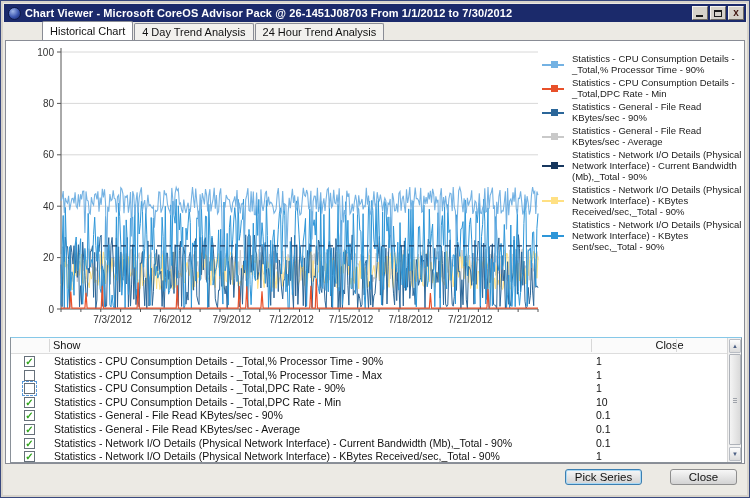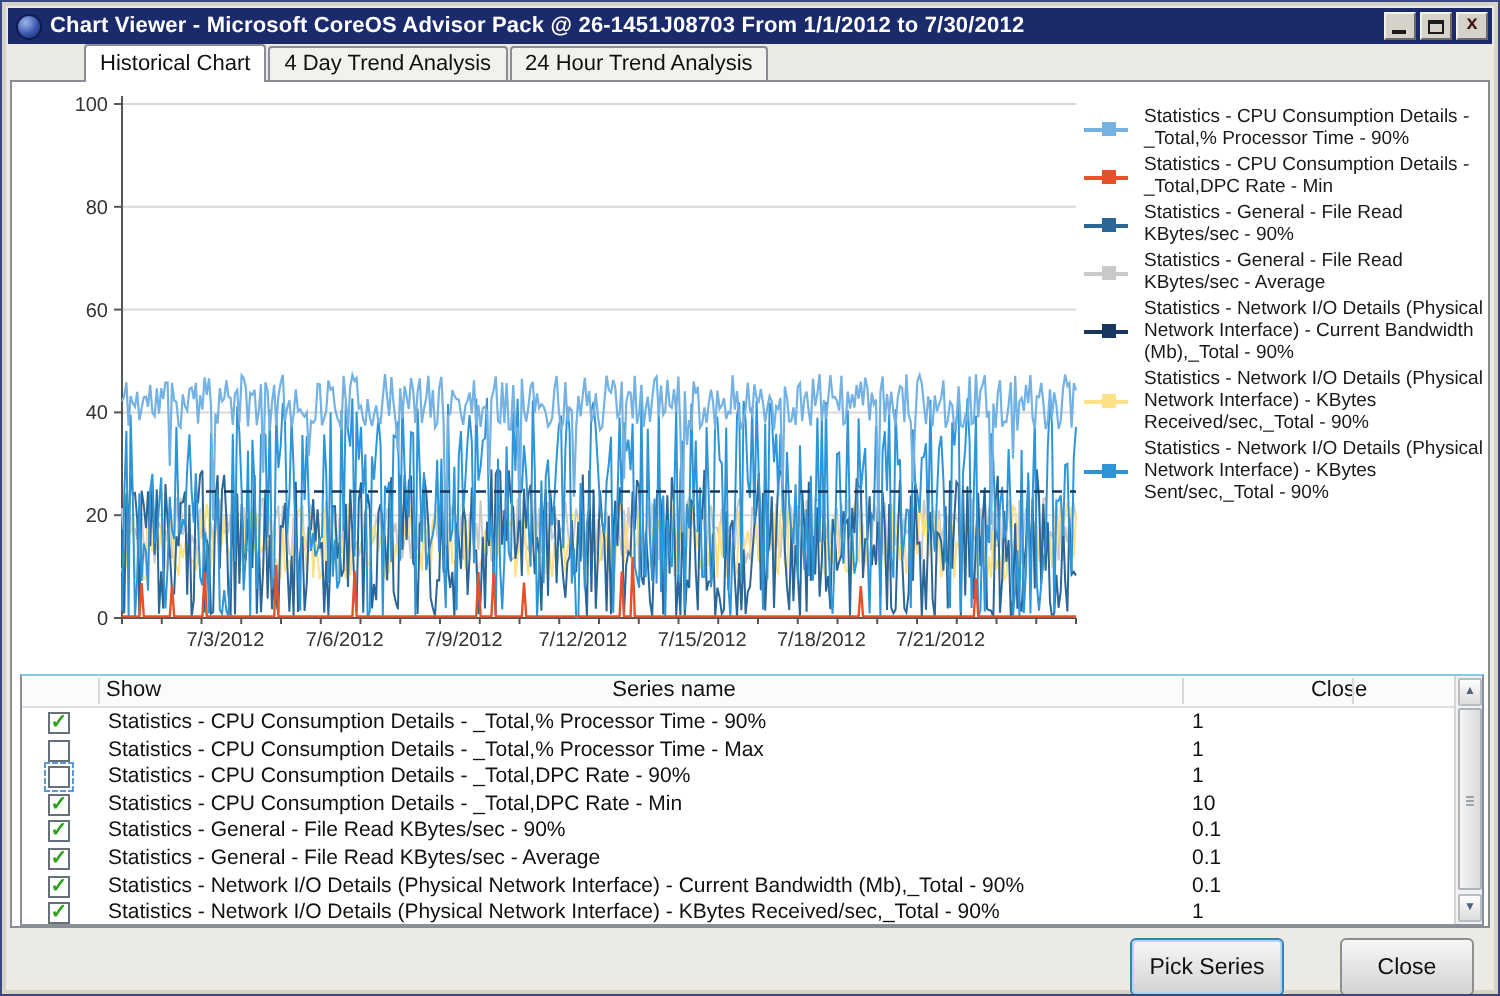--- a/index.html
+++ b/index.html
@@ -17,21 +17,21 @@
            letter-spacing:0.1px; flex:1; }
   .controls { display:flex; gap:2px; flex:0 0 auto; }
   .winbtn { width:16px; height:14px; background:#D6D2CA; border:1px solid; border-color:#F4F2EE #6E6A63 #6E6A63 #F4F2EE;
             display:flex; align-items:center; justify-content:center; font-size:9px; line-height:1;
             color:#1A1A1A; cursor:default; position:relative; }
   .glyph-min { position:absolute; left:3px; bottom:2px; width:7px; height:2px; background:#1A1A1A; }
   .glyph-max { position:absolute; left:3px; top:3px; width:8px; height:7px; border:1px solid #1A1A1A; border-top-width:2px; }
   .glyph-x { font-size:10px; font-weight:bold; color:#40150F; transform:translateY(-0.5px); }
 
   
-  .tabstrip { position:absolute; top:21px; left:4px; right:4px; height:18px; display:flex; align-items:center;padding-left:37px; }
+  .tabstrip { position:absolute; top:21px; left:4px; right:4px; height:18px; display:flex; align-items:flex-end;padding-left:37px; }
   .tab { height:17px; padding:2px 7px 0 7px; font-size:11px; color:#111;
          background:#F2F1EE; border:1px solid #898C95; border-bottom:none; margin-right:1px;
          border-radius:2px 2px 0 0; white-space:nowrap; }
   .tab.active { height:19px; background:#FFFFFF; position:relative; z-index:3; padding-top:3px; }
 
   
   .tabpage { position:absolute; top:39px; left:4px; right:4px; bottom:33px;
              background:#FFFFFF; border:1px solid #898C95; z-index:2; }
 
   #chart { position:absolute; left:2px; top:5px; }
@@ -68,21 +68,21 @@
           border:1px solid #B9BDC4; border-radius:1px; color:#4D6185; font-size:6px;
           display:flex; align-items:center; justify-content:center; }
   .sbtn.up { top:1px; } .sbtn.down { bottom:1px; }
   .sthumb { position:absolute; left:1px; top:16px; bottom:17px; width:12px;
             background:linear-gradient(90deg,#F4F4F4,#DADADA); border:1px solid #AEB2B9; border-radius:1px; }
   .sthumb::after { content:""; position:absolute; left:3px; right:3px; top:50%; height:1px;
                    box-shadow:0 -2px 0 #9FA3AA, 0 0 0 #9FA3AA, 0 2px 0 #9FA3AA; background:#9FA3AA; }
 
   
   .footer { position:absolute; left:3px; right:3px; bottom:3px; height:30px; background:#ECEAE4; }
-  .btn { position:absolute; top:5px; height:29px; font-size:11.5px; color:#111; font-family:"Liberation Sans",sans-serif;
+  .btn { position:absolute; top:5px; height:16px; font-size:11.5px; color:#111; font-family:"Liberation Sans",sans-serif;
          background:linear-gradient(#F7F7F7, #E3E3E3 55%, #D3D3D3); border:1px solid #8E8E8E; border-radius:3px; }
   .btn.primary { left:561px; width:77px; border-color:#3C7FB1; box-shadow:inset 0 0 0 1px #A9D9F5; }
   .btn.plain { left:666px; width:67px; }
 </style>
 </head>
 <body>
 
 <div class="window">
 
   <div class="titlebar">
@@ -211,21 +211,20 @@
         <span class="legend-marker" style="color: rgb(46, 150, 216);">
             <i class="sq"></i>
           </span>
         <span class="legend-text">Statistics - Network I/O Details (Physical Network Interface) - KBytes Sent/sec,_Total - 90%</span>
       </div>
     </div>
 
     <div class="seriestable">
       <div class="thead">
         <span class="th th-show">Show</span>
-        <span class="th th-name">Series name</span>
         <span class="th th-scale">Close</span>
         <i class="hsep" style="left:38px"></i>
         <i class="hsep" style="left:580px"></i>
         <i class="hsep" style="left:665px"></i>
       </div>
       <div class="tbody" id="tbody">
           <div class="tr">
             <span class="cb">✓</span>
             <span class="td-name">Statistics - CPU Consumption Details - _Total,% Processor Time - 90%</span>
             <span class="td-scale">1</span>

